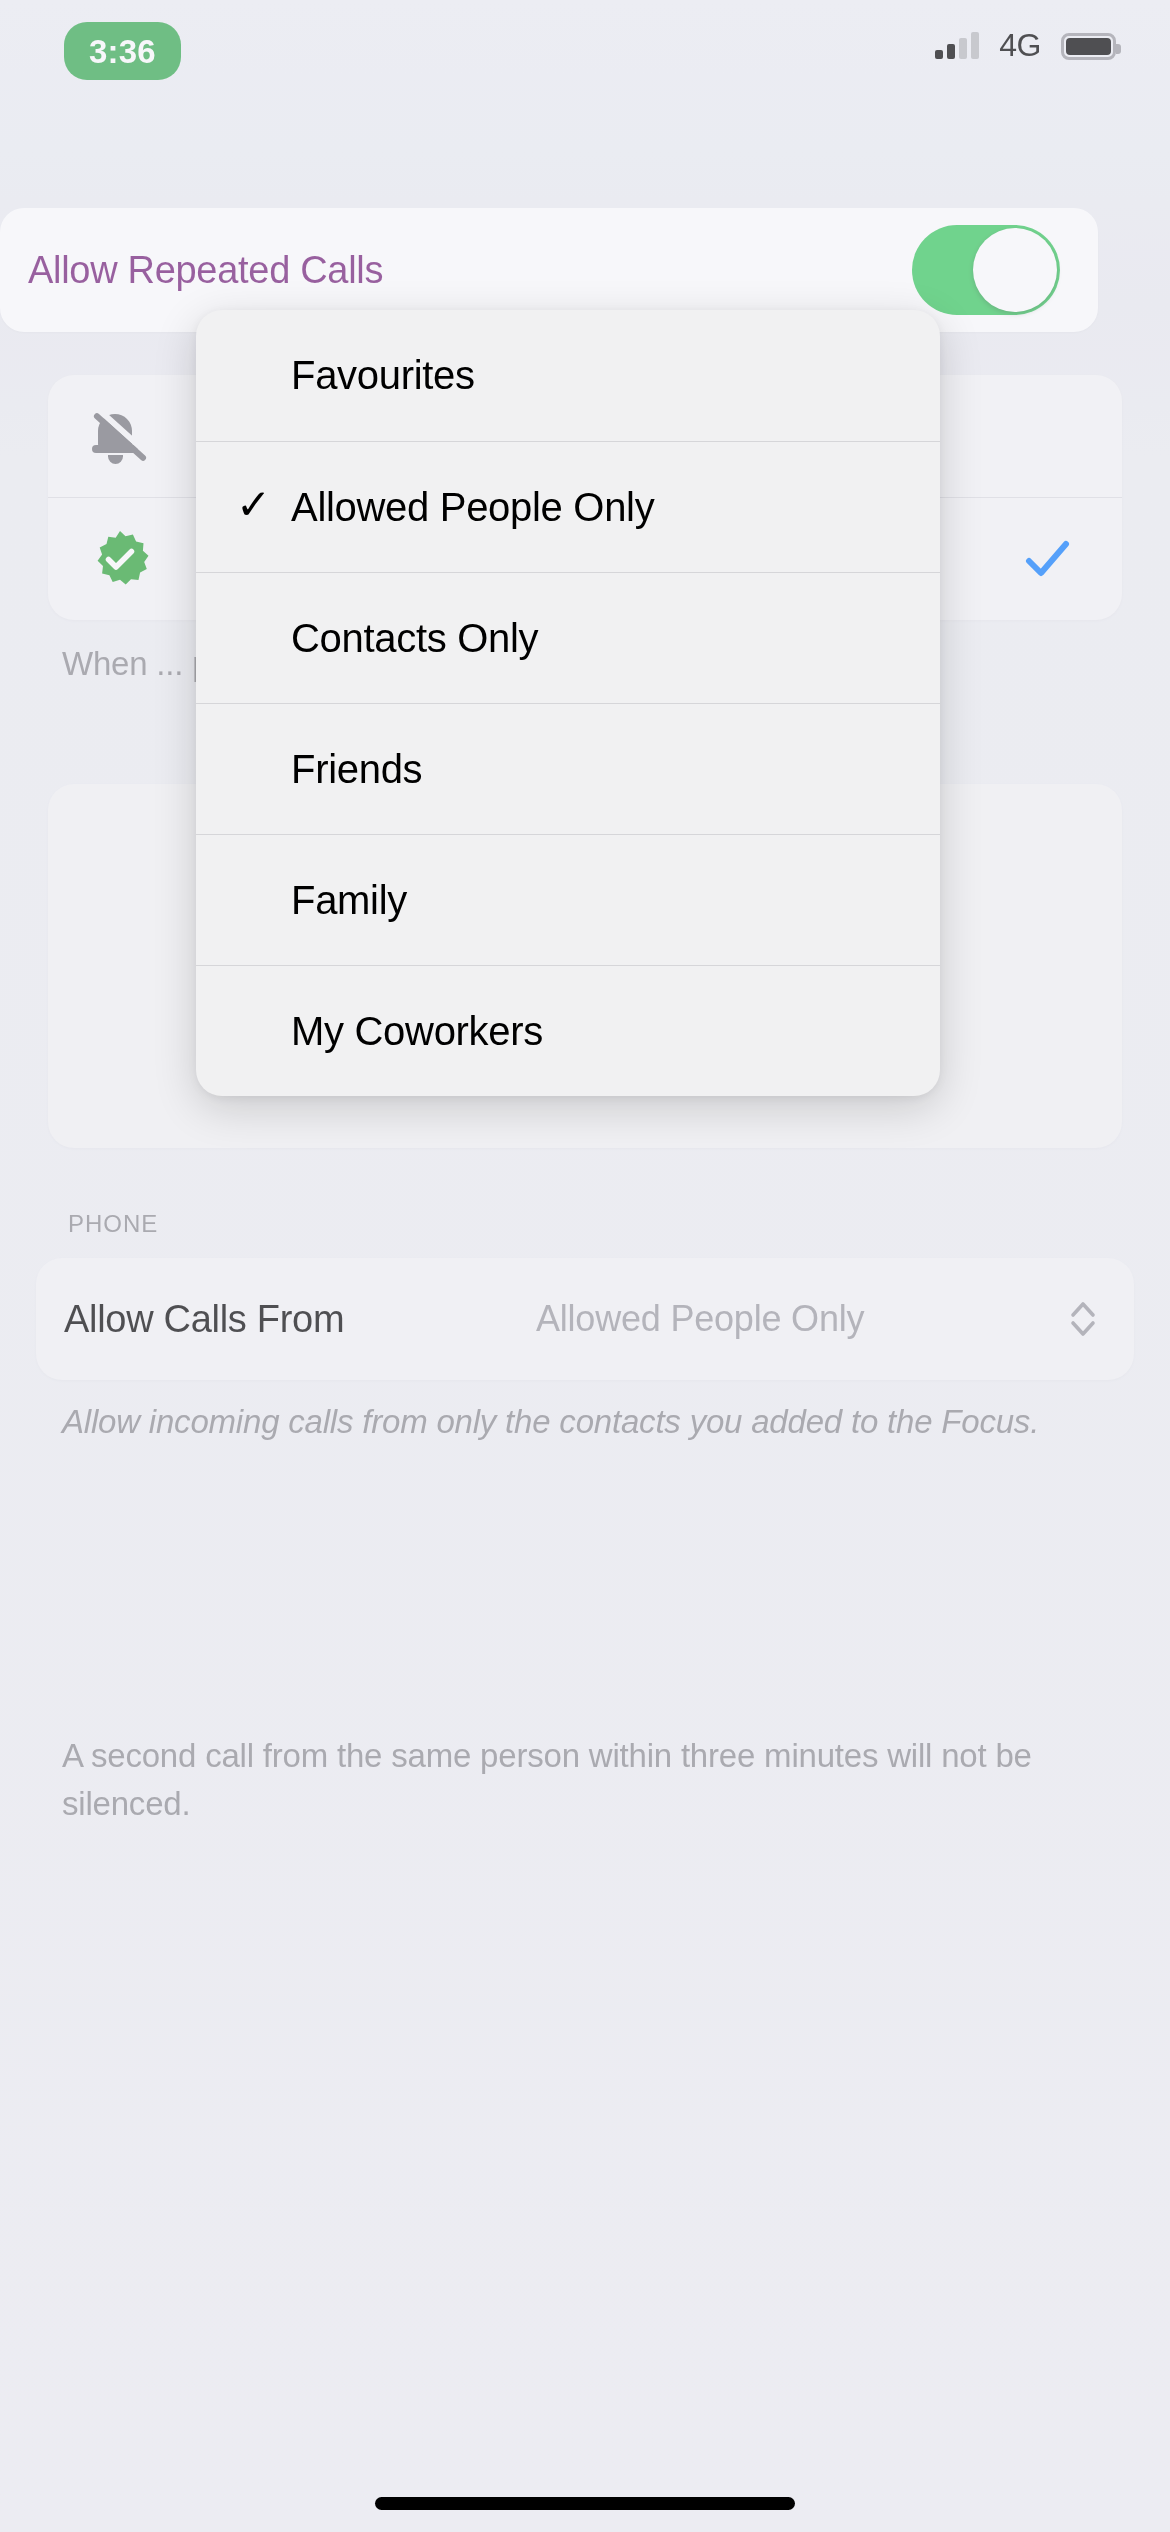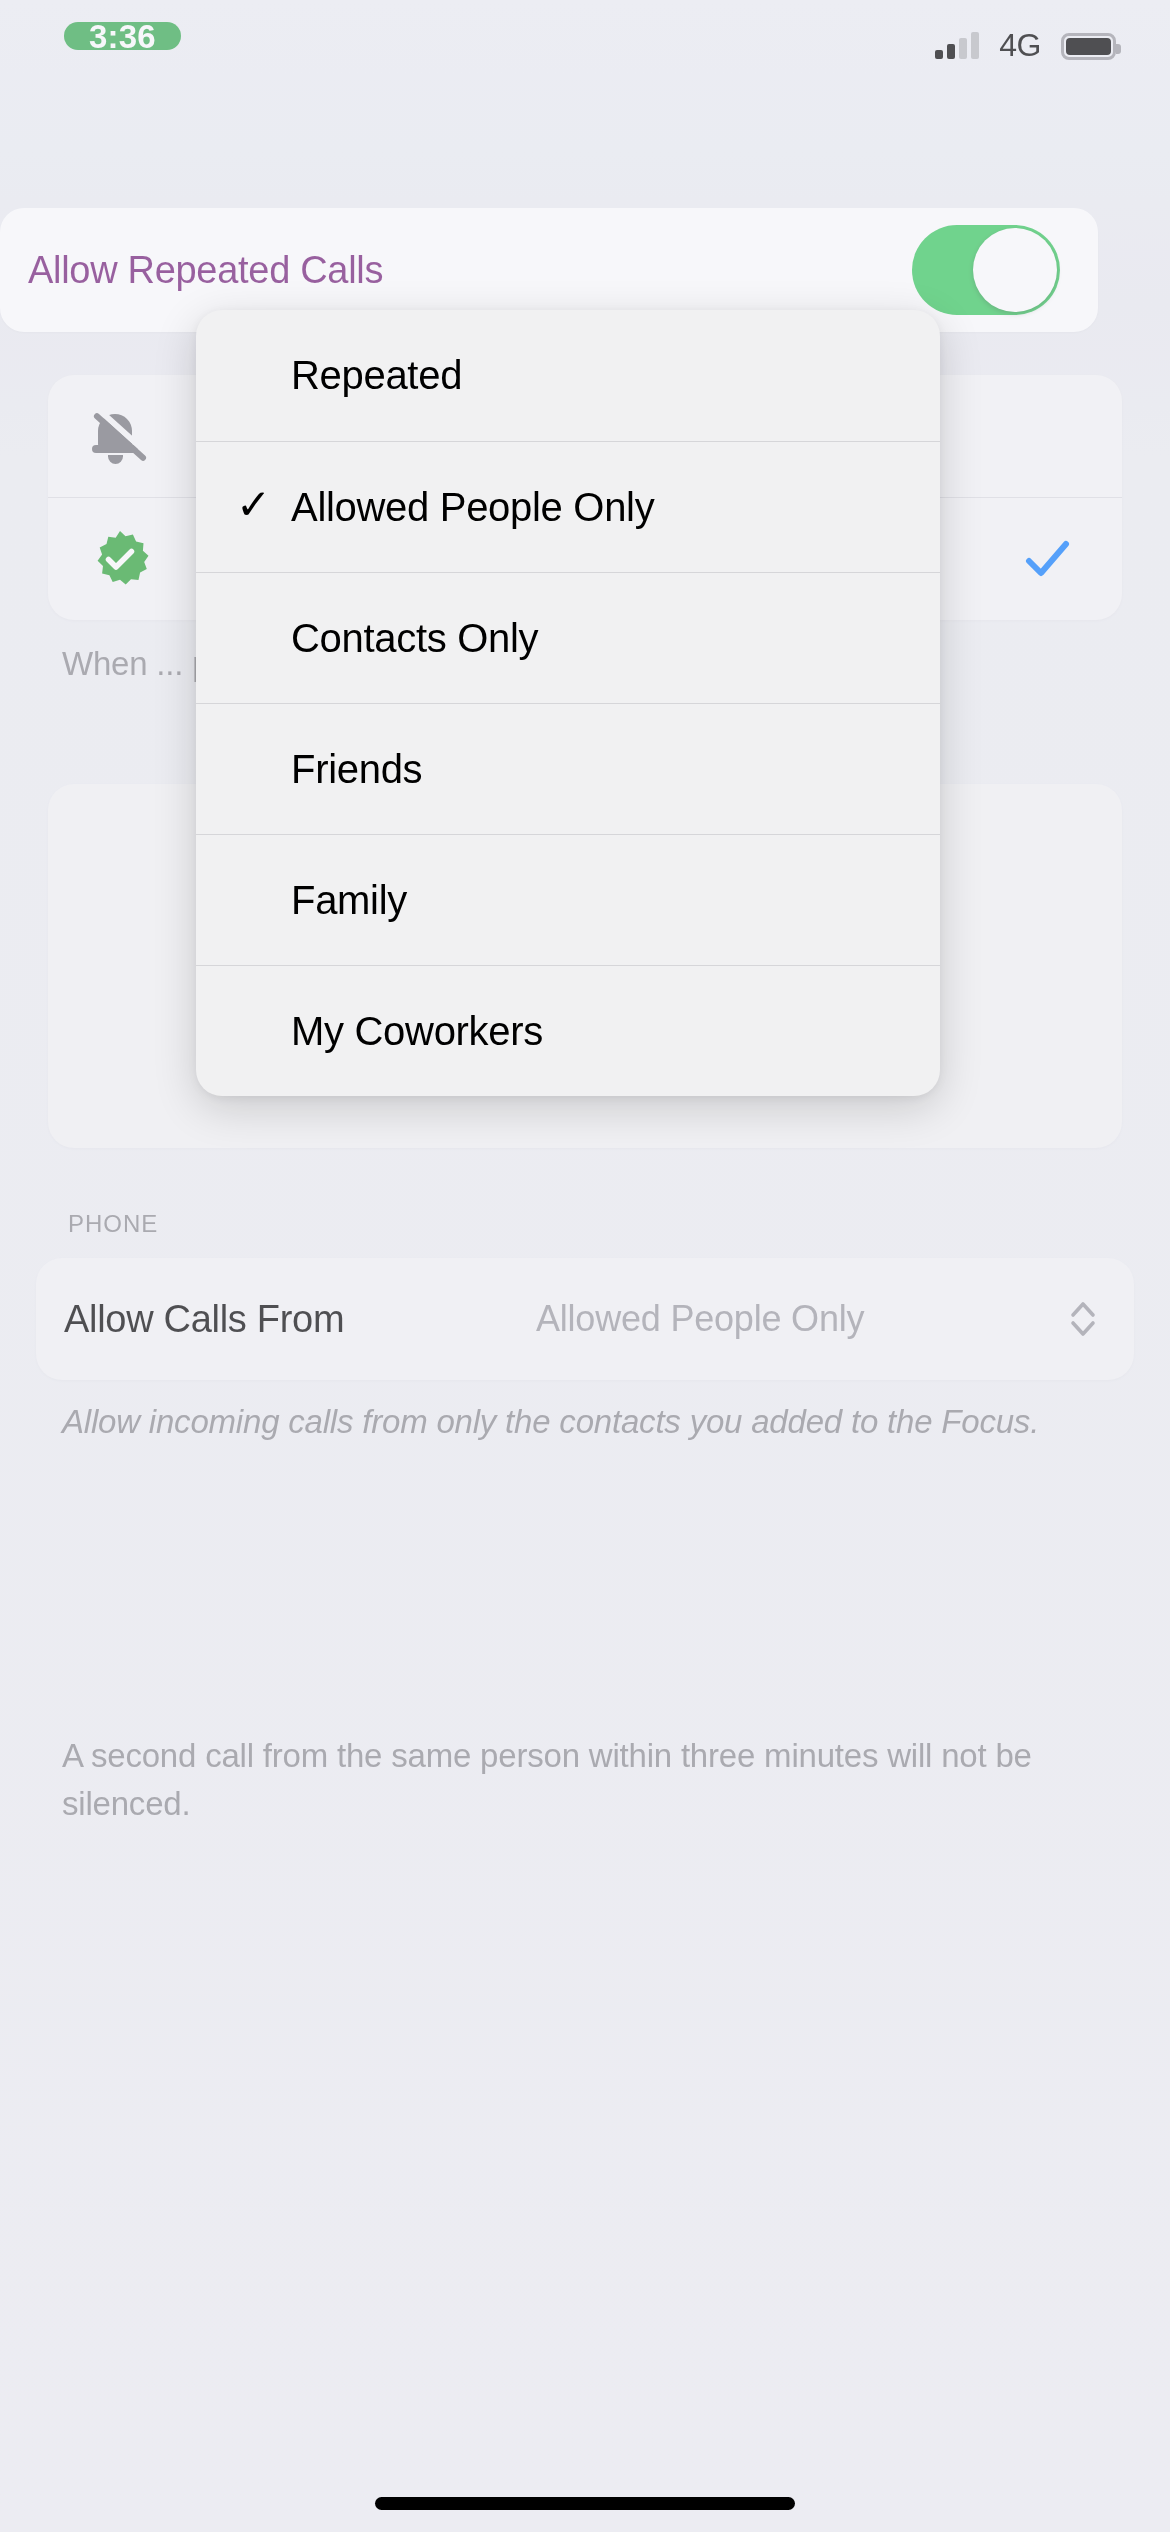--- a/index.html
+++ b/index.html
@@ -30,21 +30,21 @@
     position: absolute;
     top: 0; left: 0; right: 0;
     height: 125px;
   }
 
   .time-pill {
     position: absolute;
     left: 64px;
     top: 22px;
     width: 117px;
-    height: 28px;
+    height: 58px;
     background: #34a853;
     background: #31a94c;
     border-radius: 23px;
     display: flex;
     align-items: center;
     justify-content: center;
   }
   .time-pill span {
     color: #ffffff;
     font-size: 33px;
@@ -532,21 +532,21 @@
 
     <div class="desc repeat-desc">A second call from the same person within three minutes will not be silenced.</div>
 
   </div>
 
   <div class="dim-layer"></div>
 
   <div class="menu">
     <div class="menu-item">
       <div class="menu-check empty"></div>
-      <div class="menu-label">Repeated</div>
+      <div class="menu-label">Favourites</div>
     </div>
     <div class="menu-item">
       <div class="menu-check">✓</div>
       <div class="menu-label">Allowed People Only</div>
     </div>
     <div class="menu-item">
       <div class="menu-check empty"></div>
       <div class="menu-label">Contacts Only</div>
     </div>
     <div class="menu-item">

